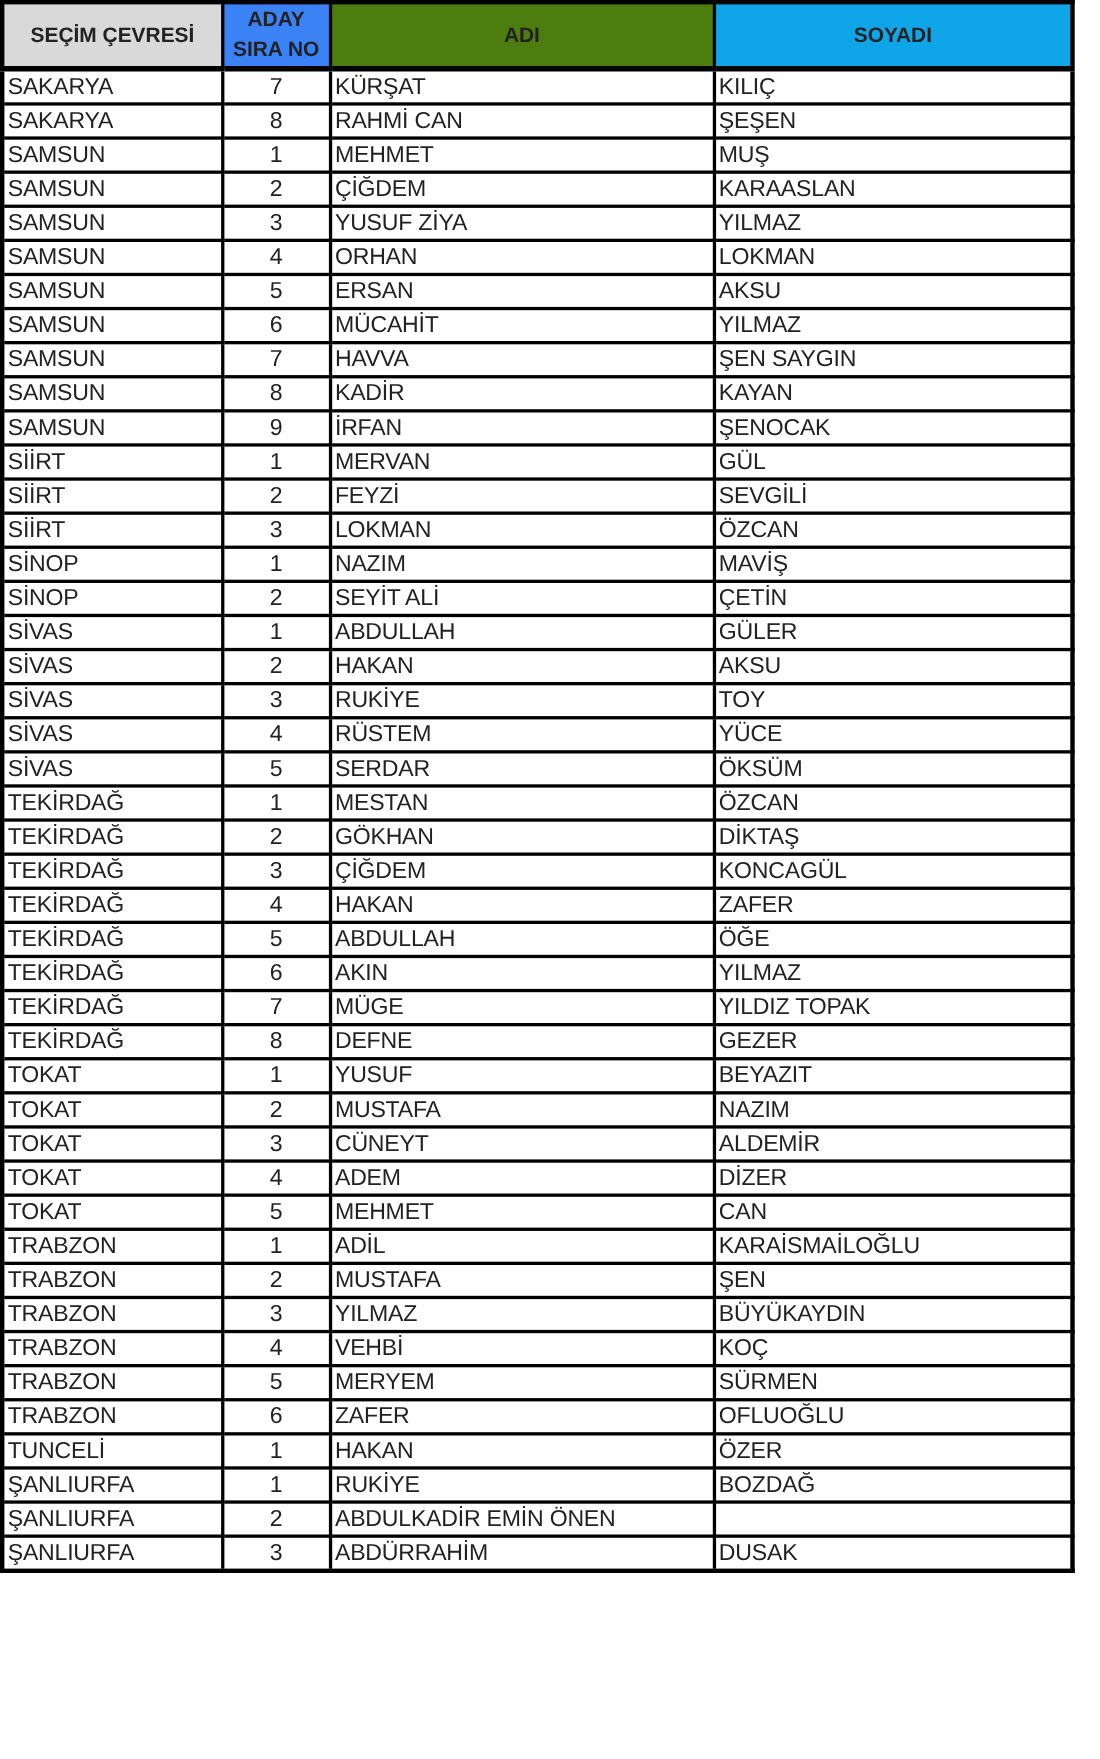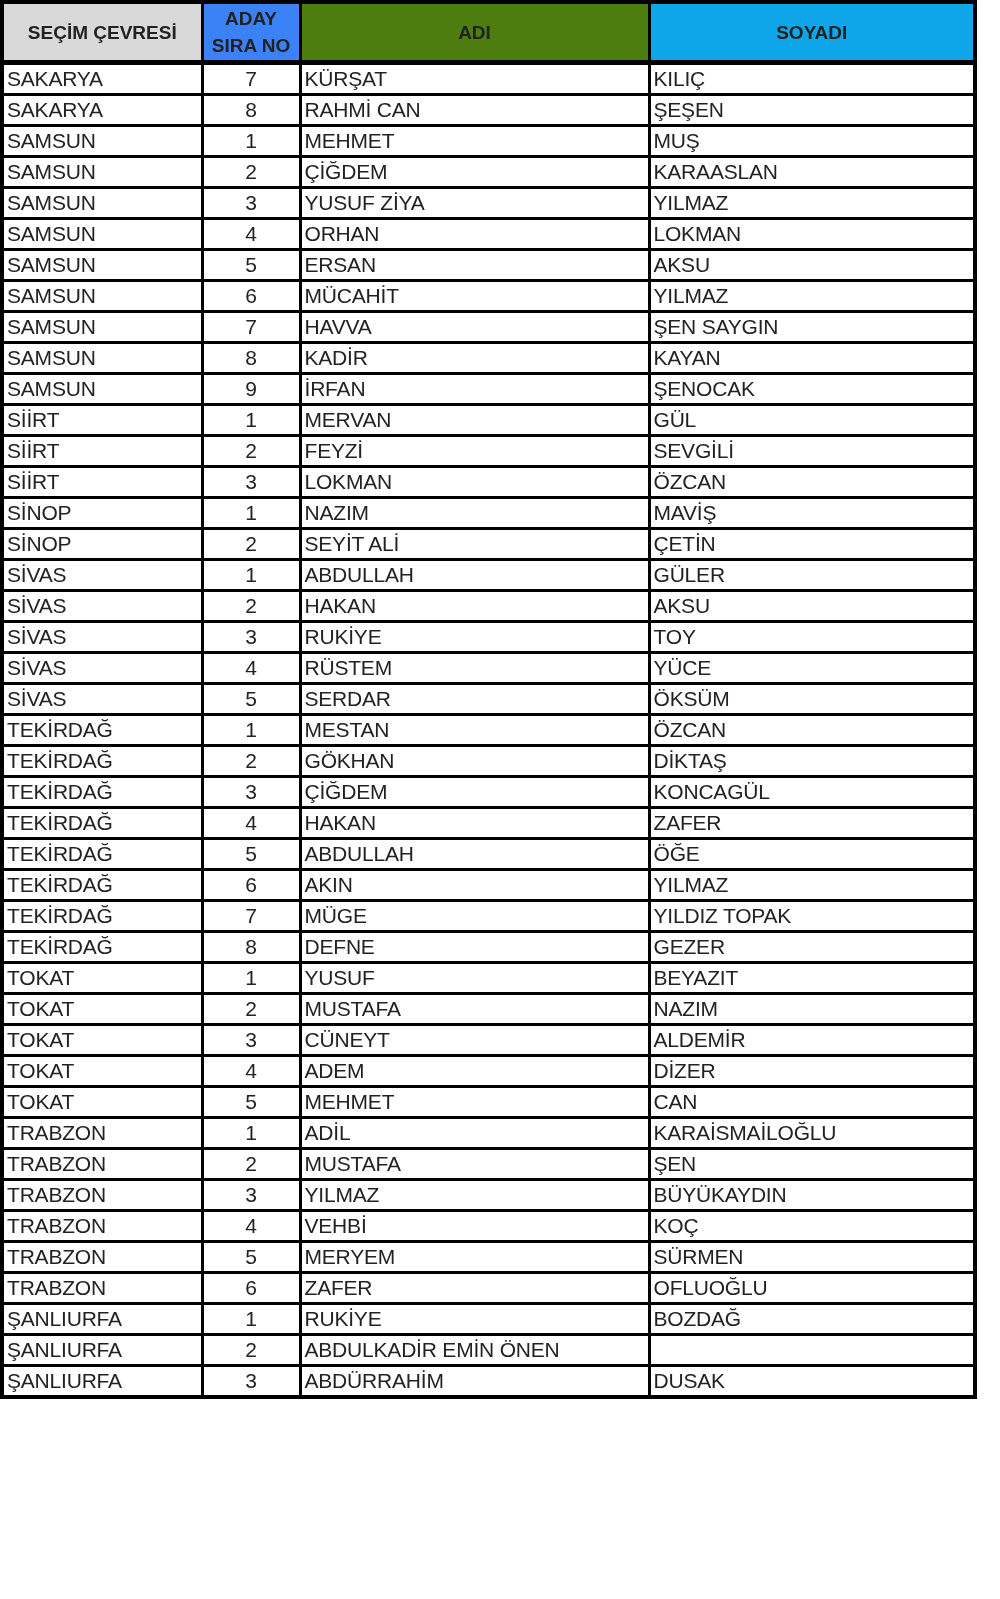--- a/index.html
+++ b/index.html
@@ -318,20 +318,26 @@
           <td>MERYEM</td>
           <td>SÜRMEN</td>
         </tr>
         <tr>
           <td>TRABZON</td>
           <td class="order">6</td>
           <td>ZAFER</td>
           <td>OFLUOĞLU</td>
         </tr>
         <tr>
+          <td>TUNCELİ</td>
+          <td class="order">1</td>
+          <td>HAKAN</td>
+          <td>ÖZER</td>
+        </tr>
+        <tr>
           <td>ŞANLIURFA</td>
           <td class="order">1</td>
           <td>RUKİYE</td>
           <td>BOZDAĞ</td>
         </tr>
         <tr>
           <td>ŞANLIURFA</td>
           <td class="order">2</td>
           <td>ABDULKADİR EMİN ÖNEN</td>
           <td></td>

